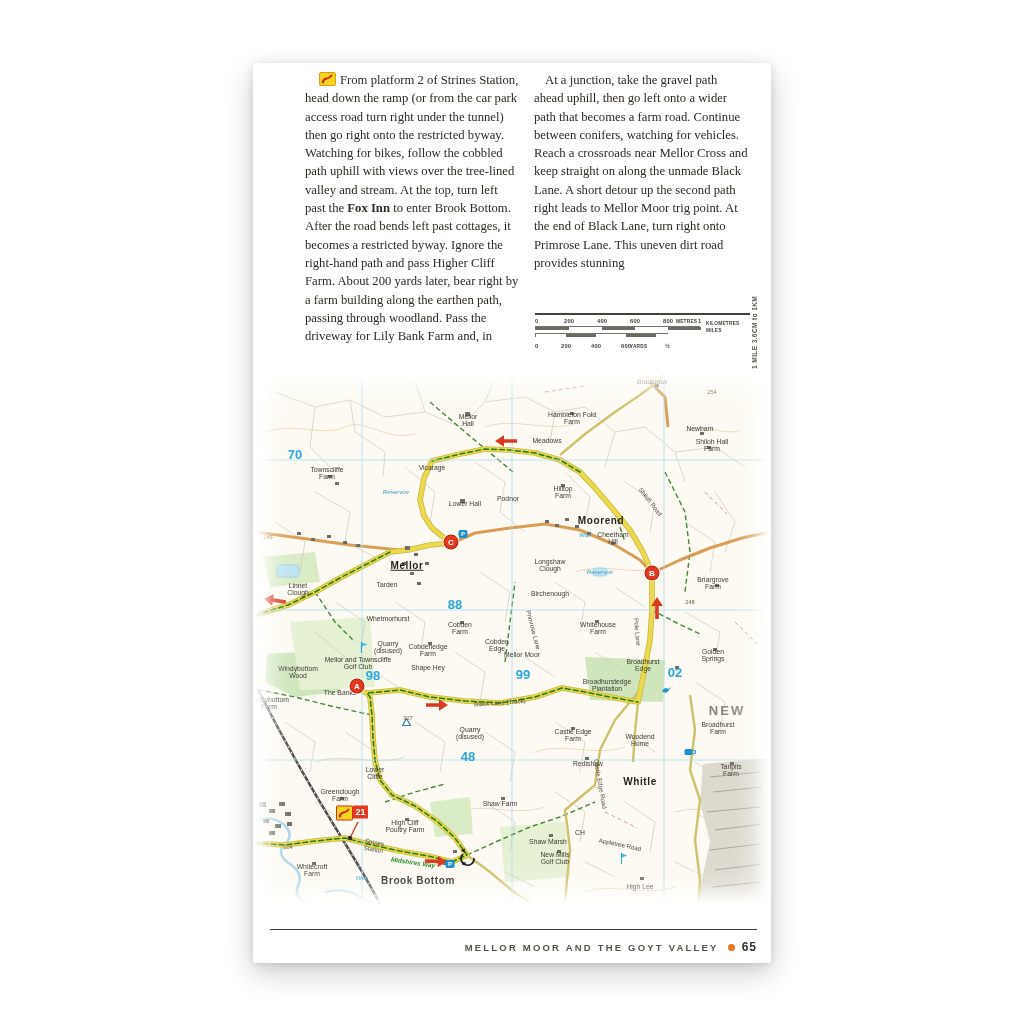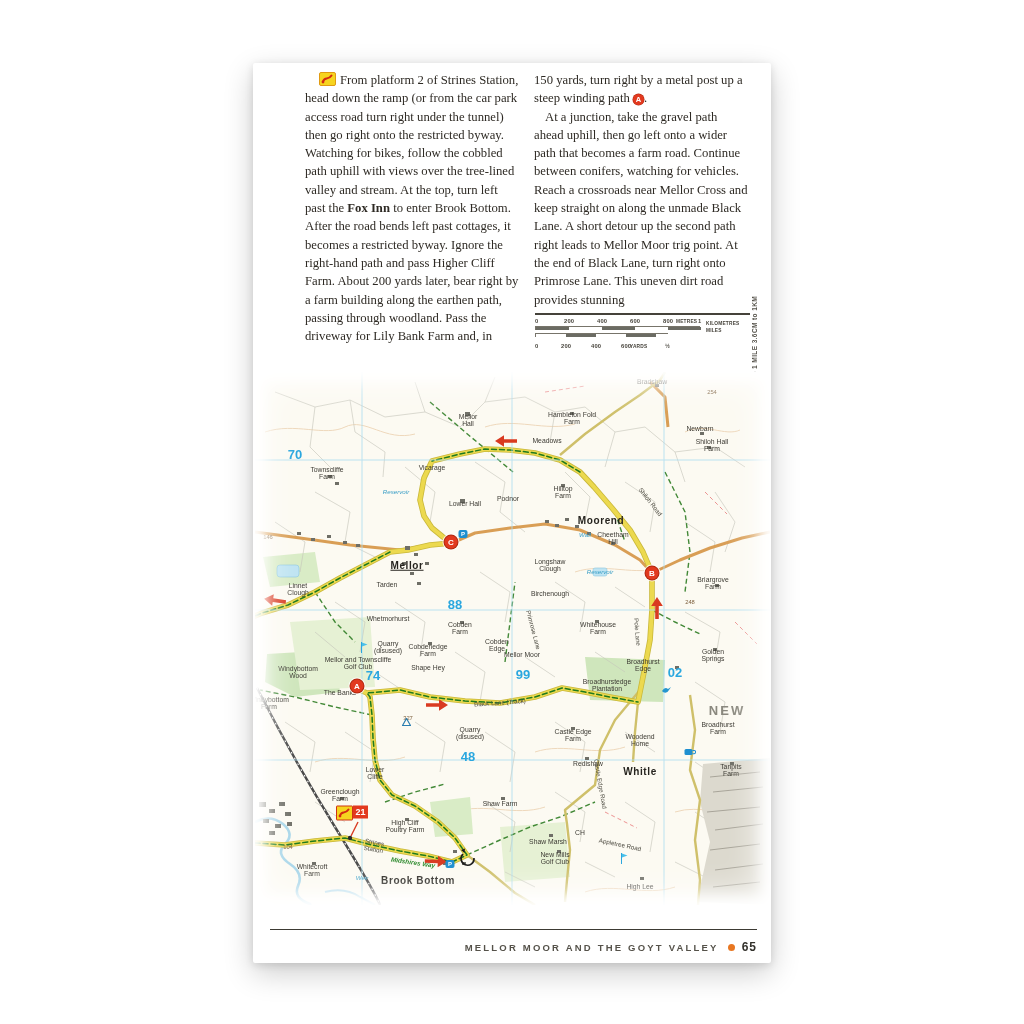--- a/index.html
+++ b/index.html
@@ -68,21 +68,20 @@
   <div id="page">
 
     <div id="col-left" class="col">
       <p><span class="route-icon"><svg width="15" height="12" viewBox="0 0 15 12">
               <path d="M3,8.5 C5,3 8,8 11.5,2.5" stroke="#d42a12" stroke-width="2" fill="none" stroke-linecap="round"></path>
               <circle cx="3" cy="9" r="1.4" fill="#d42a12"></circle>
             </svg></span><span>From platform 2 of Strines Station, head down the ramp (or from the car park access road turn right under the tunnel) then go right onto the restricted byway. Watching for bikes, follow the cobbled path uphill with views over the tree-lined valley and stream. At the top, turn left past the </span><span class="bold">Fox Inn</span><span> to enter Brook Bottom. After the road bends left past cottages, it becomes a restricted byway. Ignore the right-hand path and pass Higher Cliff Farm. About 200 yards later, bear right by a farm building along the earthen path, passing through woodland. Pass the driveway for Lily Bank Farm and, in</span></p>
     </div>
 
     <div id="col-right" class="col">
-      <p><span>150 yards, turn right by a metal post up a steep winding path </span><span class="inline-marker">A</span><span>.</span></p>
       <p class="indent"><span>At a junction, take the gravel path ahead uphill, then go left onto a wider path that becomes a farm road. Continue between conifers, watching for vehicles. Reach a crossroads near Mellor Cross and keep straight on along the unmade Black Lane. A short detour up the second path right leads to Mellor Moor trig point. At the end of Black Lane, turn right onto Primrose Lane. This uneven dirt road provides stunning</span></p>
     </div>
 
     <div id="scalebar">
       <div class="topline"></div>
     <div class="sb-lab" style="left: 0px; top: 5px;">0</div>
         <div class="sb-lab" style="left: 29px; top: 5px;">200</div>
         <div class="sb-lab" style="left: 62px; top: 5px;">400</div>
         <div class="sb-lab" style="left: 95px; top: 5px;">600</div>
         <div class="sb-lab" style="left: 128px; top: 5px;">800</div>
@@ -299,21 +298,21 @@
         <circle cx="95" cy="466" r="2.2" fill="#2a2a2a"></circle>
         <line x1="103" y1="450" x2="96" y2="464" stroke="#d93a21" stroke-width="1.4"></line>
 
         <path d="M219,486 a6.5,6.5 0 1 1 -11,-4" stroke="#1a1a1a" stroke-width="1.6" fill="none"></path>
         <path d="M206,478 l4,-1.5 l-0.5,4.5 z" fill="#1a1a1a"></path>
       </svg>
       <div id="map-overlay">
           <div class="ml grid" style="left: 40px; top: 83px;">70</div>
           <div class="ml grid" style="left: 200px; top: 233px;">88</div>
           <div class="ml grid" style="left: 213px; top: 385px;">48</div>
-          <div class="ml grid" style="left: 118px; top: 304px;">74</div>
+          <div class="ml grid" style="left: 118px; top: 304px;">98</div>
           <div class="ml grid" style="left: 268px; top: 303px;">99</div>
           <div class="ml grid" style="left: 420px; top: 301px;">02</div>
           <div class="ml place" style="left: 213px; top: 48px;">Mellor
 Hall</div>
           <div class="ml place" style="left: 317px; top: 46px;">Hambleton Fold
 Farm</div>
           <div class="ml place" style="left: 397px; top: 10px;">Bradshaw</div>
           <div class="ml place" style="left: 445px; top: 57px;">Newbarn</div>
           <div class="ml place" style="left: 457px; top: 73px;">Shiloh Hall
 Farm</div>
@@ -376,21 +375,21 @@
           <div class="ml place" style="left: 318px; top: 363px;">Castle Edge
 Farm</div>
           <div class="ml place" style="left: 463px; top: 356px;">Broadhurst
 Farm</div>
           <div class="ml town" style="left: 472px; top: 339px;">NEW</div>
           <div class="ml place" style="left: 385px; top: 368px;">Woodend
 Home</div>
           <div class="ml place" style="left: 333px; top: 392px;">Redishaw</div>
           <div class="ml place" style="left: 476px; top: 398px;">Tanpits
 Farm</div>
-          <div class="ml big" style="left: 385px; top: 400px;">Whitle</div>
+          <div class="ml big" style="left: 385px; top: 410px;">Whitle</div>
           <div class="ml road" style="transform: translate(-50%, -50%) rotate(80deg); left: 345px; top: 412px;">Castle Edge Road</div>
           <div class="ml place" style="left: 120px; top: 401px;">Lower
 Cliffe</div>
           <div class="ml place" style="left: 85px; top: 423px;">Greenclough
 Farm</div>
           <div class="ml place" style="left: 245px; top: 432px;">Shaw Farm</div>
           <div class="ml place" style="left: 150px; top: 454px;">High Cliff
 Poultry Farm</div>
           <div class="ml road" style="transform: translate(-50%, -50%) rotate(10deg); left: 119px; top: 474px;">Strines
 Station</div>

